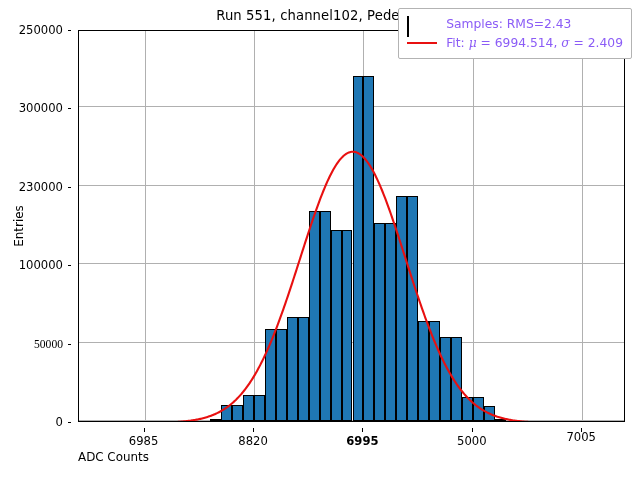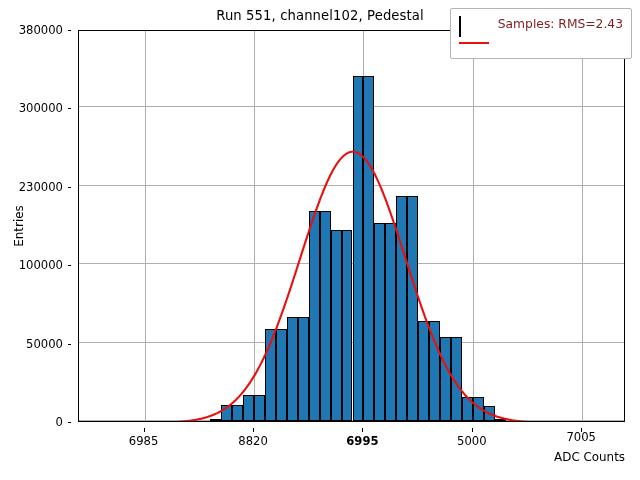--- a/index.html
+++ b/index.html
@@ -24,61 +24,61 @@
          font-size:11.6px;color:#000;text-align:right;white-space:nowrap;}
   #yticks{position:absolute;left:0;top:30px;width:71px;height:392px;}
   .xtick{position:absolute;top:0;transform:translateX(-50%);
          font-size:11.6px;color:#000;white-space:nowrap;}
   #xticks{position:absolute;left:78px;top:428px;width:547px;height:16px;}
 
   .tickmarkx{position:absolute;top:0;width:1px;height:3.5px;background:#000;}
   .tickmarky{position:absolute;right:0;width:3.5px;height:1px;background:#000;}
 
   
-  #xlabel{position:absolute;left:78px;top:450px;width:547px;text-align:right;
+  #xlabel{position:absolute;left:78px;top:450px;width:547px;text-align:left;
           font-size:11.9px;color:#000;}
   #ylabel{position:absolute;left:-2px;top:226px;font-size:11.9px;color:#000;
           transform:translate(-50%,-50%) rotate(-90deg);transform-origin:center center;
           white-space:nowrap;}
   #ylabel-wrap{position:absolute;left:21px;top:0;width:0;height:0;}
 
   
   .bar{position:absolute;bottom:0;background:#1f77b4;
        border:1.15px solid #000000;box-sizing:border-box;}
 
   
   #legend{position:absolute;right:8px;top:8px;background:#ffffff;
           border:1px solid #b3b3b3;border-radius:2px;padding:5px 8px 6px 8px;
           box-sizing:border-box;}
   .lgrow{display:flex;align-items:center;height:19px;}
   .lgkey{width:30px;height:14px;margin-right:9px;flex:0 0 auto;position:relative;}
   .lgpatch{width:30px;height:13px;background:#1f77b4;border:1.1px solid #000;box-sizing:border-box;}
   .lgline{position:absolute;top:6px;left:0;width:30px;height:2.2px;background:#e81010;}
-  .lgtxt{font-size:12.3px;color:#7f1d1d;white-space:nowrap;}
+  .lgtxt{font-size:12.3px;color:#8b5cf6;white-space:nowrap;}
   .mathit{font-family:"DejaVu Serif",serif;font-style:italic;}
 </style>
 </head>
 <body>
 
 <div id="fig">
 
   <div id="title">Run 551, channel102, Pedestal</div>
 
   <div id="yticks">
       <div class="ytick" style="bottom: auto; top: 392px; right: 8px;">0</div>
       <div class="tickmarky" style="top: 392px; right: 0px;"></div>
-      <div class="ytick" style="bottom: auto; top: 313.6px; right: 8px;">50000</div>
+      <div class="ytick" style="bottom: auto; top: 313.6px; right: 8px; font-family: Liberation Serif, serif;">50000</div>
       <div class="tickmarky" style="top: 313.6px; right: 0px;"></div>
       <div class="ytick" style="bottom: auto; top: 235.2px; right: 8px;">100000</div>
       <div class="tickmarky" style="top: 235.2px; right: 0px;"></div>
       <div class="ytick" style="bottom: auto; top: 156.8px; right: 8px;">230000</div>
       <div class="tickmarky" style="top: 156.8px; right: 0px;"></div>
       <div class="ytick" style="bottom: auto; top: 78.4px; right: 8px;">300000</div>
       <div class="tickmarky" style="top: 78.4px; right: 0px;"></div>
-      <div class="ytick" style="bottom: auto; top: 0px; right: 8px;">380000</div>
+      <div class="ytick" style="bottom: auto; top: 0px; right: 8px;">250000</div>
       <div class="tickmarky" style="top: 0px; right: 0px;"></div>
     </div>
   <div id="xticks">
       <div class="xtick" style="left: 65.64px; top: 6px;">6985</div>
       <div class="tickmarkx" style="left: 65.64px; top: 0px;"></div>
       <div class="xtick" style="left: 175.04px; top: 6px;">8820</div>
       <div class="tickmarkx" style="left: 175.04px; top: 0px;"></div>
       <div class="xtick" style="left: 284.44px; top: 6px; font-weight: bold;">6995</div>
       <div class="tickmarkx" style="left: 284.44px; top: 0px;"></div>
       <div class="xtick" style="left: 393.84px; top: 6px;">5000</div>
@@ -142,16 +142,17 @@
     <div class="lgrow">
       <span class="lgkey">
         <span class="lgpatch"></span>
       </span>
       <span class="lgtxt">Samples: RMS=2.43</span>
     </div>
     <div class="lgrow">
       <span class="lgkey">
         <span class="lgline"></span>
       </span>
+      <span class="lgtxt"><span>Fit: </span><span class="mathit">μ</span><span> = 6994.514, </span><span class="mathit">σ</span><span> = 2.409</span></span>
     </div>
   </div>
 
 </div>
 
 </body></html>

